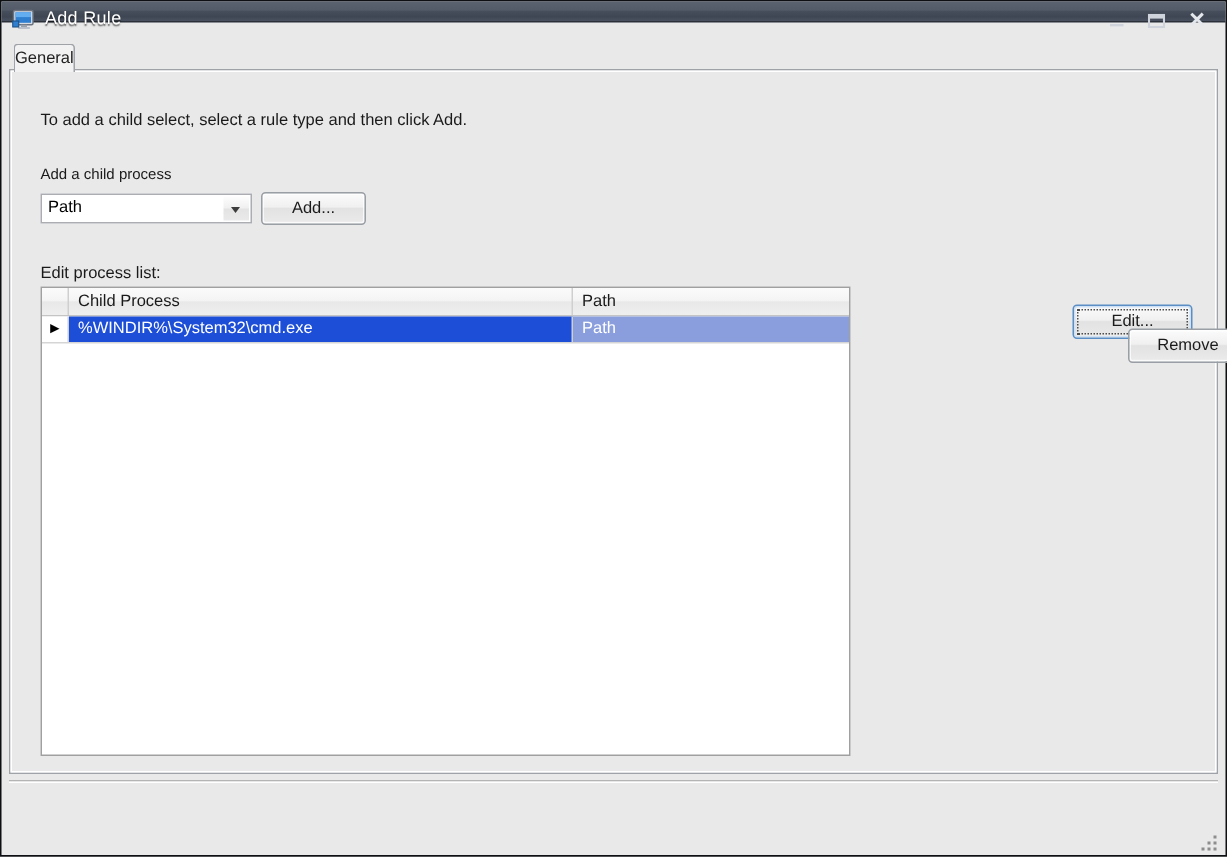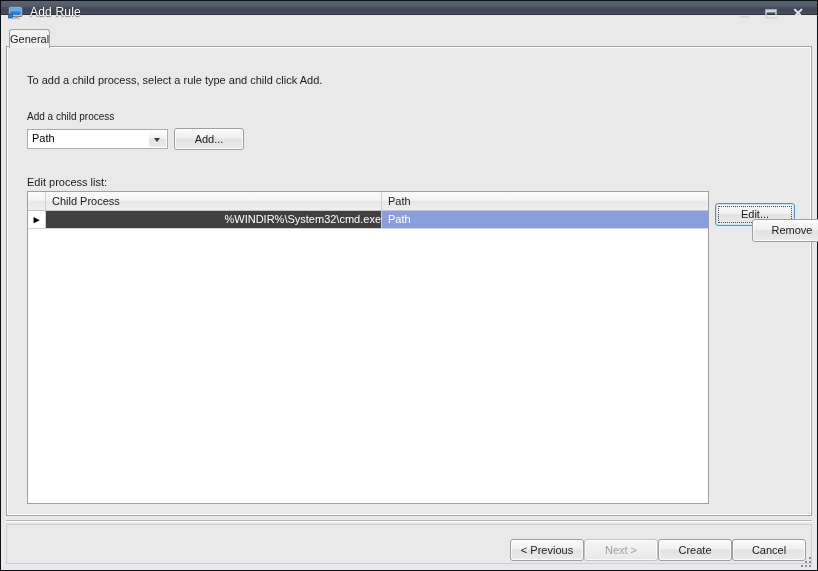--- a/index.html
+++ b/index.html
@@ -175,21 +175,21 @@
     left: 19px; top: 128px;
     font-size: 11px;
     color: #1a1a1a;
     white-space: nowrap;
   }
 
   
   .grid {
     position: absolute;
     left: 19px; top: 143px;
-    width: 682px; height: 313px;
+    width: 540px; height: 313px;
     background: #ffffff;
     border: 1px solid #a0a0a0;
     box-sizing: border-box;
     overflow: hidden;
     text-decoration: underline;
   }
   .grid-header {
     position: absolute;
     left: 0; top: 0; right: 0;
     height: 19px;
@@ -234,24 +234,23 @@
     left: 0; width: 18px; padding-left: 0;
     background: #ffffff;
     border-right: 1px solid #cfcfcf;
     text-align: center;
     color: #000;
     font-size: 11px;
     font-weight: bold;
   }
   .cell-name {
     left: 18px; width: 336px;
-    background: #404040;
+    background: #1d4ed8;
     color: #ffffff;
     border-right: 1px solid #cfcfcf;
-    text-align: right;
   }
   .cell-type {
     left: 354px; right: 0;
     background: #8a9ede;
     color: #ffffff;
   }
 
   .btn-edit {
     position: absolute;
     left: 707px; top: 143px;
@@ -337,21 +336,21 @@
     <div class="win-btn win-close">✕</div>
   </div>
 
   <div class="tabstrip">
     <div class="tab">General</div>
   </div>
 
   <div class="tabpanel">
     <div class="tabpanel-inner">
 
-      <div class="intro">To add a child process, select a rule type and child click Add.</div>
+      <div class="intro">To add a child select, select a rule type and then click Add.</div>
 
       <div class="lbl-add">Add a child process</div>
 
       <div class="combo">
         <span class="combo-text">Path</span>
         <span class="combo-arrow">
             <i></i>
           </span>
       </div>
 
@@ -375,26 +374,20 @@
       <div class="btn btn-edit focused">
         <span>Edit...</span>
         <span class="focus-rect"></span>
       </div>
       <div class="btn btn-remove">Remove</div>
 
     </div>
   </div>
 
   <div class="footer-sep"></div>
-  <div class="footer">
-    <div class="btn btn-foot btn-prev">&lt; Previous</div>
-    <div class="btn btn-foot btn-next disabled">Next &gt;</div>
-    <div class="btn btn-foot btn-create">Create</div>
-    <div class="btn btn-foot btn-cancel">Cancel</div>
-  </div>
 
   <div class="grip">
     <span style="left:8px; top:3px;"></span>
     <span style="left:8px; top:7px;"></span>
     <span style="left:4px; top:7px;"></span>
     <span style="left:8px; top:11px;"></span>
     <span style="left:4px; top:11px;"></span>
     <span style="left:0px; top:11px;"></span>
   </div>
 

